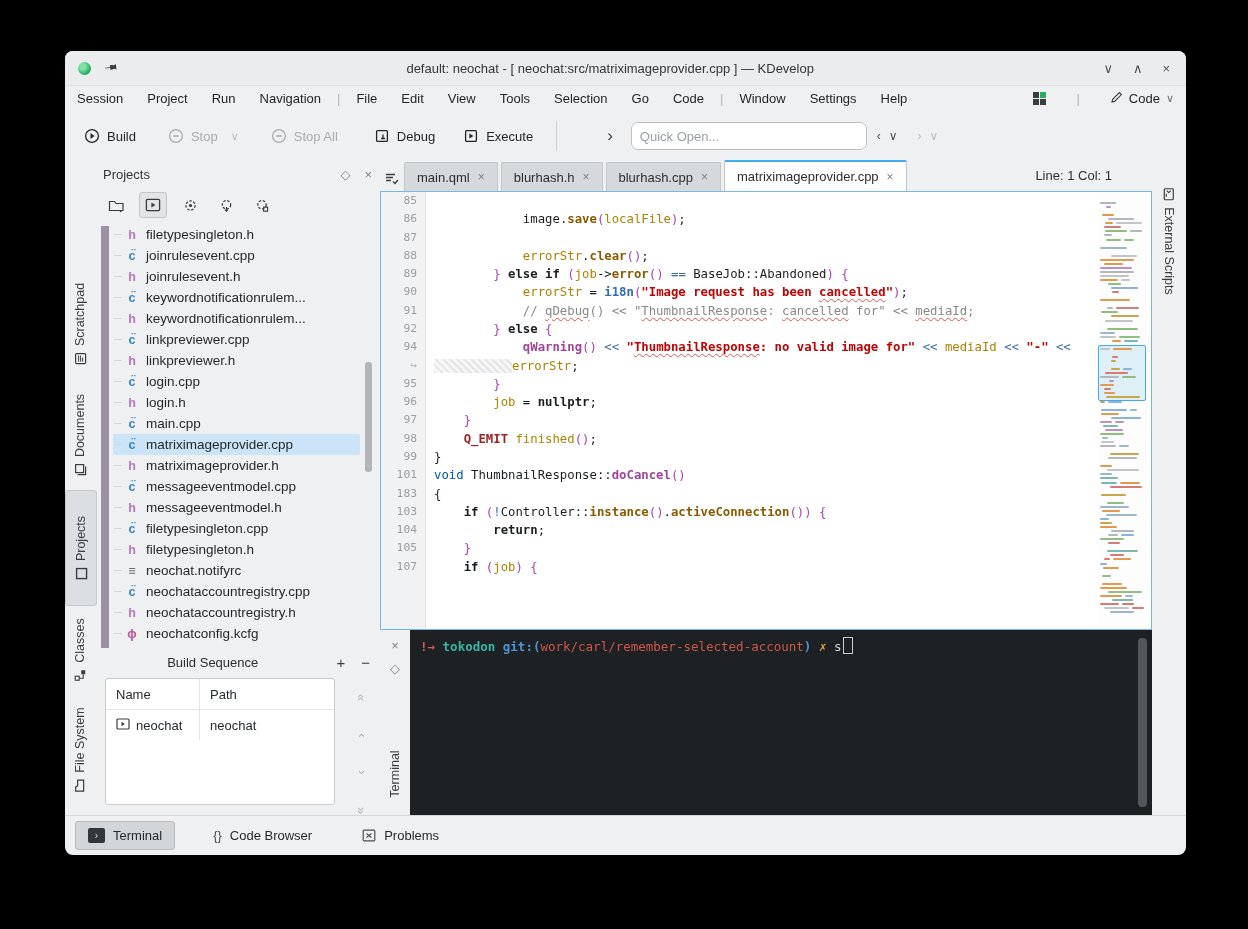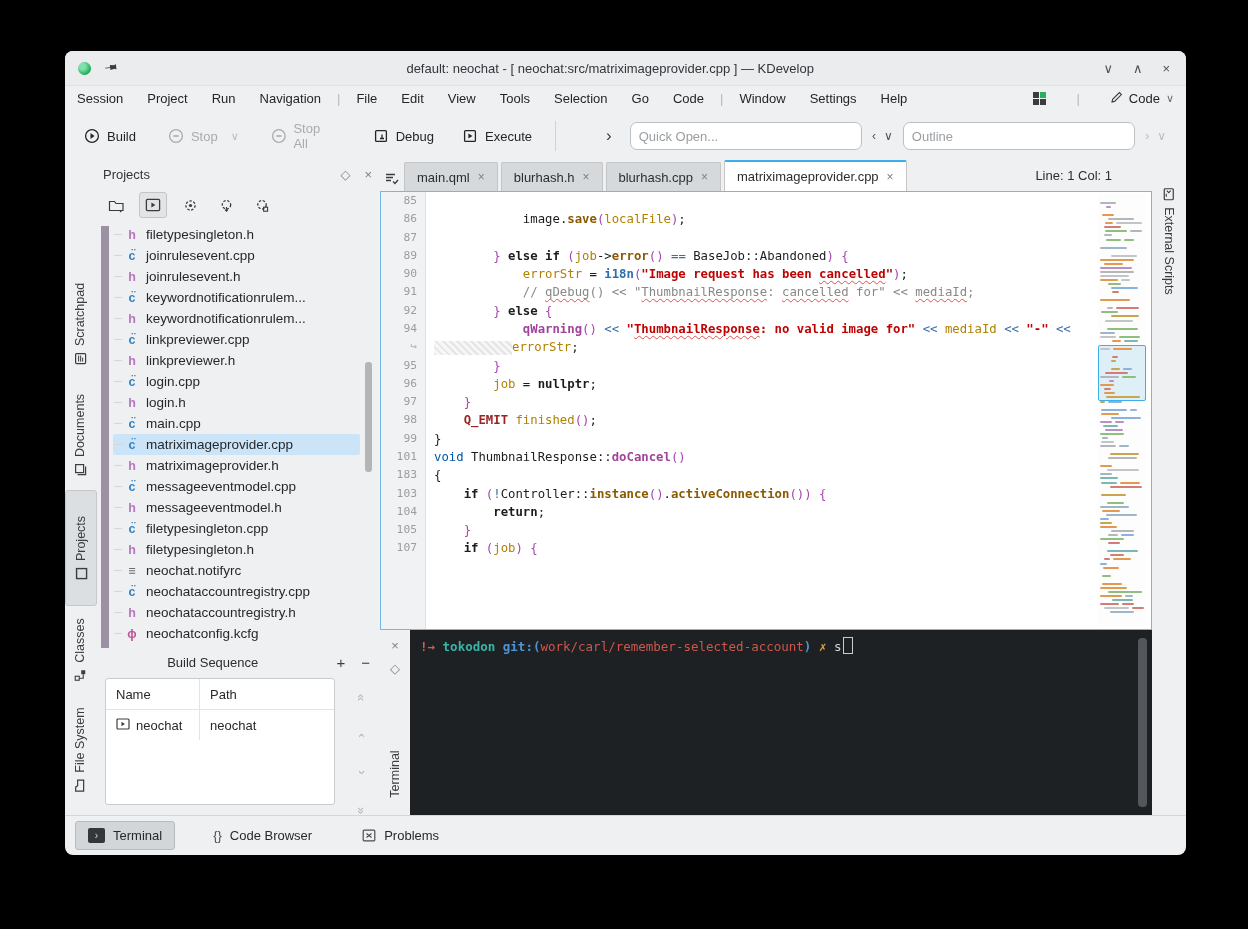--- a/index.html
+++ b/index.html
@@ -235,21 +235,20 @@
         </svg>
       <span>Execute</span>
     </span>
     <span class="tb-sep"></span>
     <span class="big-chev">›</span>
     <input class="tfield" placeholder="Quick Open..." style="">
     <span class="mini-chevs">
         <span>‹</span>
         <span>∨</span>
       </span>
-    <input class="tfield" placeholder="Outline" style="">
     <span class="mini-chevs dis">
         <span>›</span>
         <span>∨</span>
       </span>
   </div>
 
   <div id="dock-left" class="abs">
       <div class="vtab rl" style="top: 112px; height: 104px;">
         <div class="rot">
           <span>
@@ -513,20 +512,24 @@
             <span class="ln">85</span>
             <span class="ct"></span>
           </div>
           <div class="code-row">
             <span class="ln">86</span>
             <span class="ct"><span class="tk-t">            </span><span class="tk-t">image</span><span class="tk-p">.</span><span class="tk-fn">save</span><span class="tk-br">(</span><span class="tk-v">localFile</span><span class="tk-br">)</span><span class="tk-p">;</span></span>
           </div>
           <div class="code-row">
             <span class="ln">87</span>
             <span class="ct"></span>
+          </div>
+          <div class="code-row">
+            <span class="ln">88</span>
+            <span class="ct"><span class="tk-t">            </span><span class="tk-v">errorStr</span><span class="tk-p">.</span><span class="tk-fn">clear</span><span class="tk-br">(</span><span class="tk-br">)</span><span class="tk-p">;</span></span>
           </div>
           <div class="code-row">
             <span class="ln">89</span>
             <span class="ct"><span class="tk-t">        </span><span class="tk-br">}</span><span class="tk-t"> </span><span class="tk-k">else</span><span class="tk-t"> </span><span class="tk-k">if</span><span class="tk-t"> </span><span class="tk-br">(</span><span class="tk-v">job</span><span class="tk-p">-&gt;</span><span class="tk-fn">error</span><span class="tk-br">(</span><span class="tk-br">)</span><span class="tk-t"> </span><span class="tk-op">==</span><span class="tk-t"> </span><span class="tk-t">BaseJob</span><span class="tk-p">::</span><span class="tk-t">Abandoned</span><span class="tk-br">)</span><span class="tk-t"> </span><span class="tk-br">{</span></span>
           </div>
           <div class="code-row">
             <span class="ln">90</span>
             <span class="ct"><span class="tk-t">            </span><span class="tk-v">errorStr</span><span class="tk-p"> = </span><span class="tk-i18">i18n</span><span class="tk-br">(</span><span class="tk-s">"Image request has been </span><span class="tk-s tk-u">cancelled</span><span class="tk-s">"</span><span class="tk-br">)</span><span class="tk-p">;</span></span>
           </div>
           <div class="code-row">

